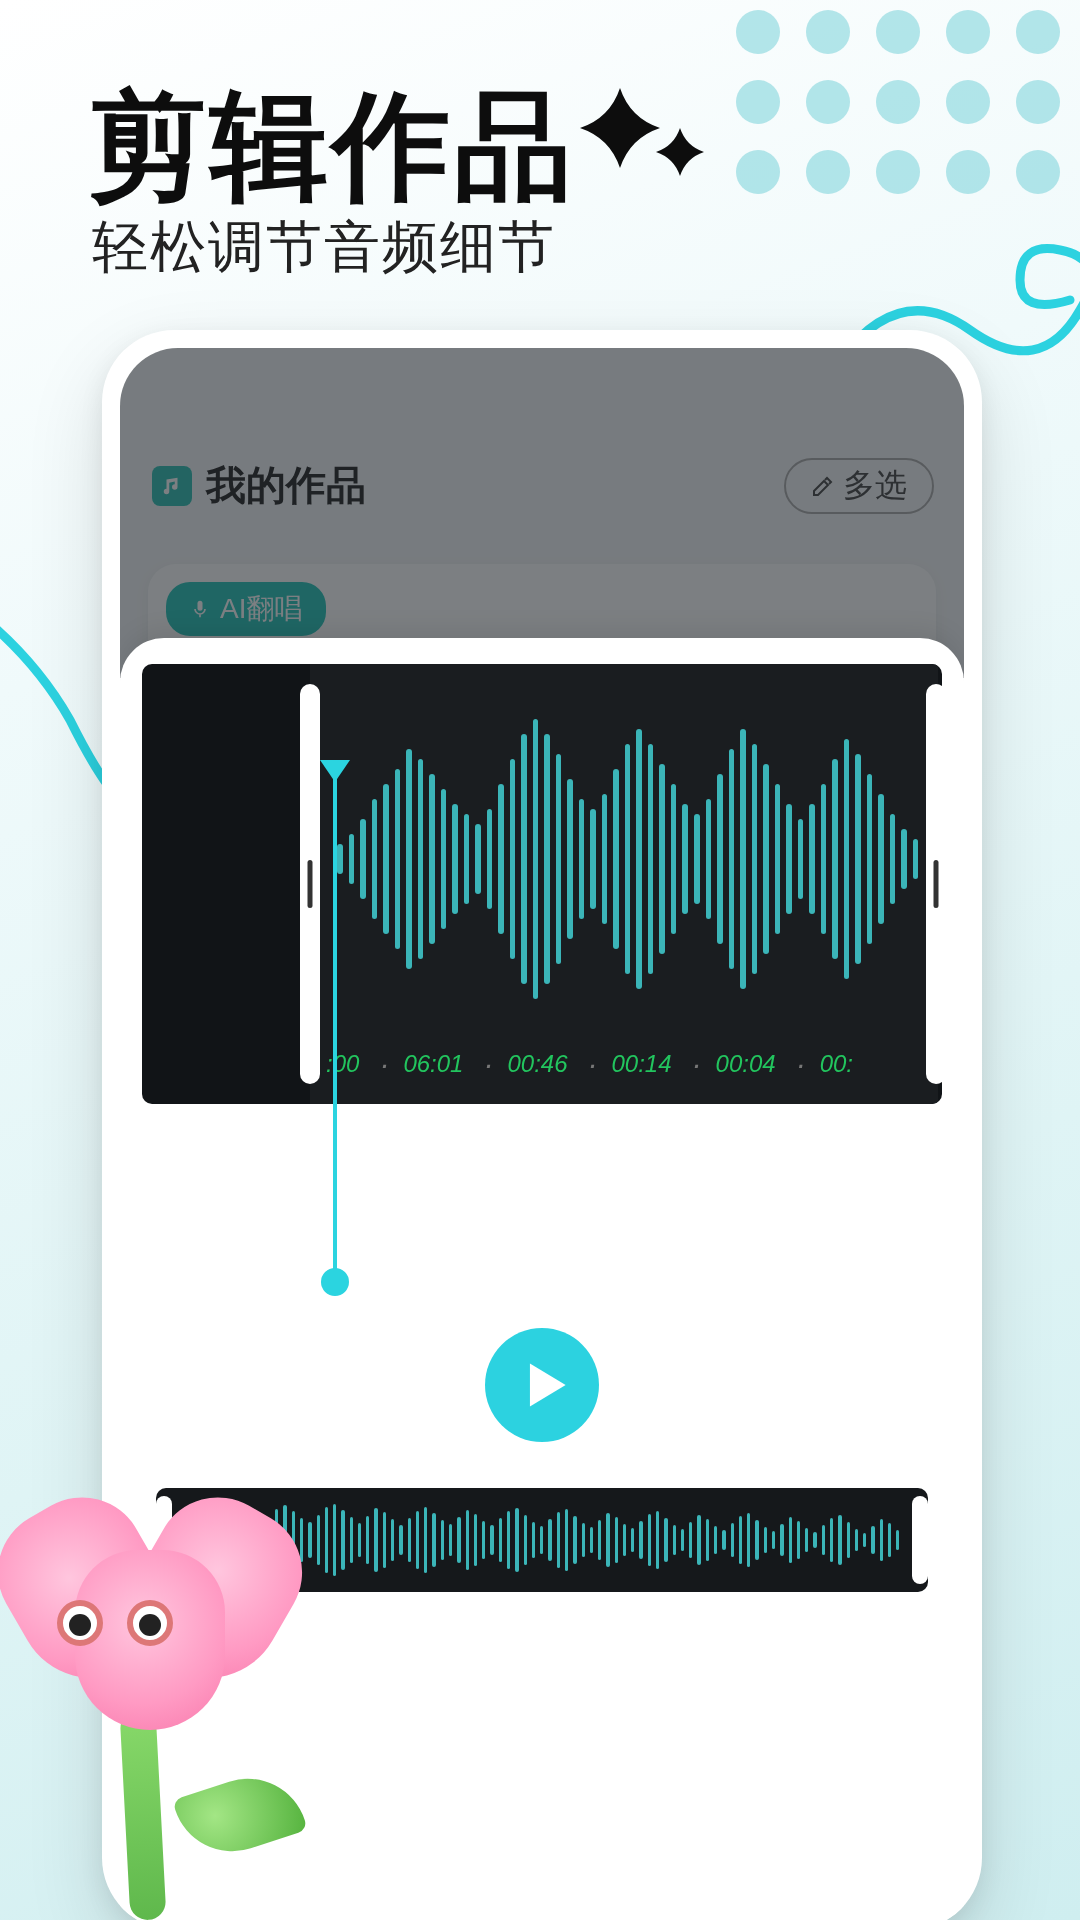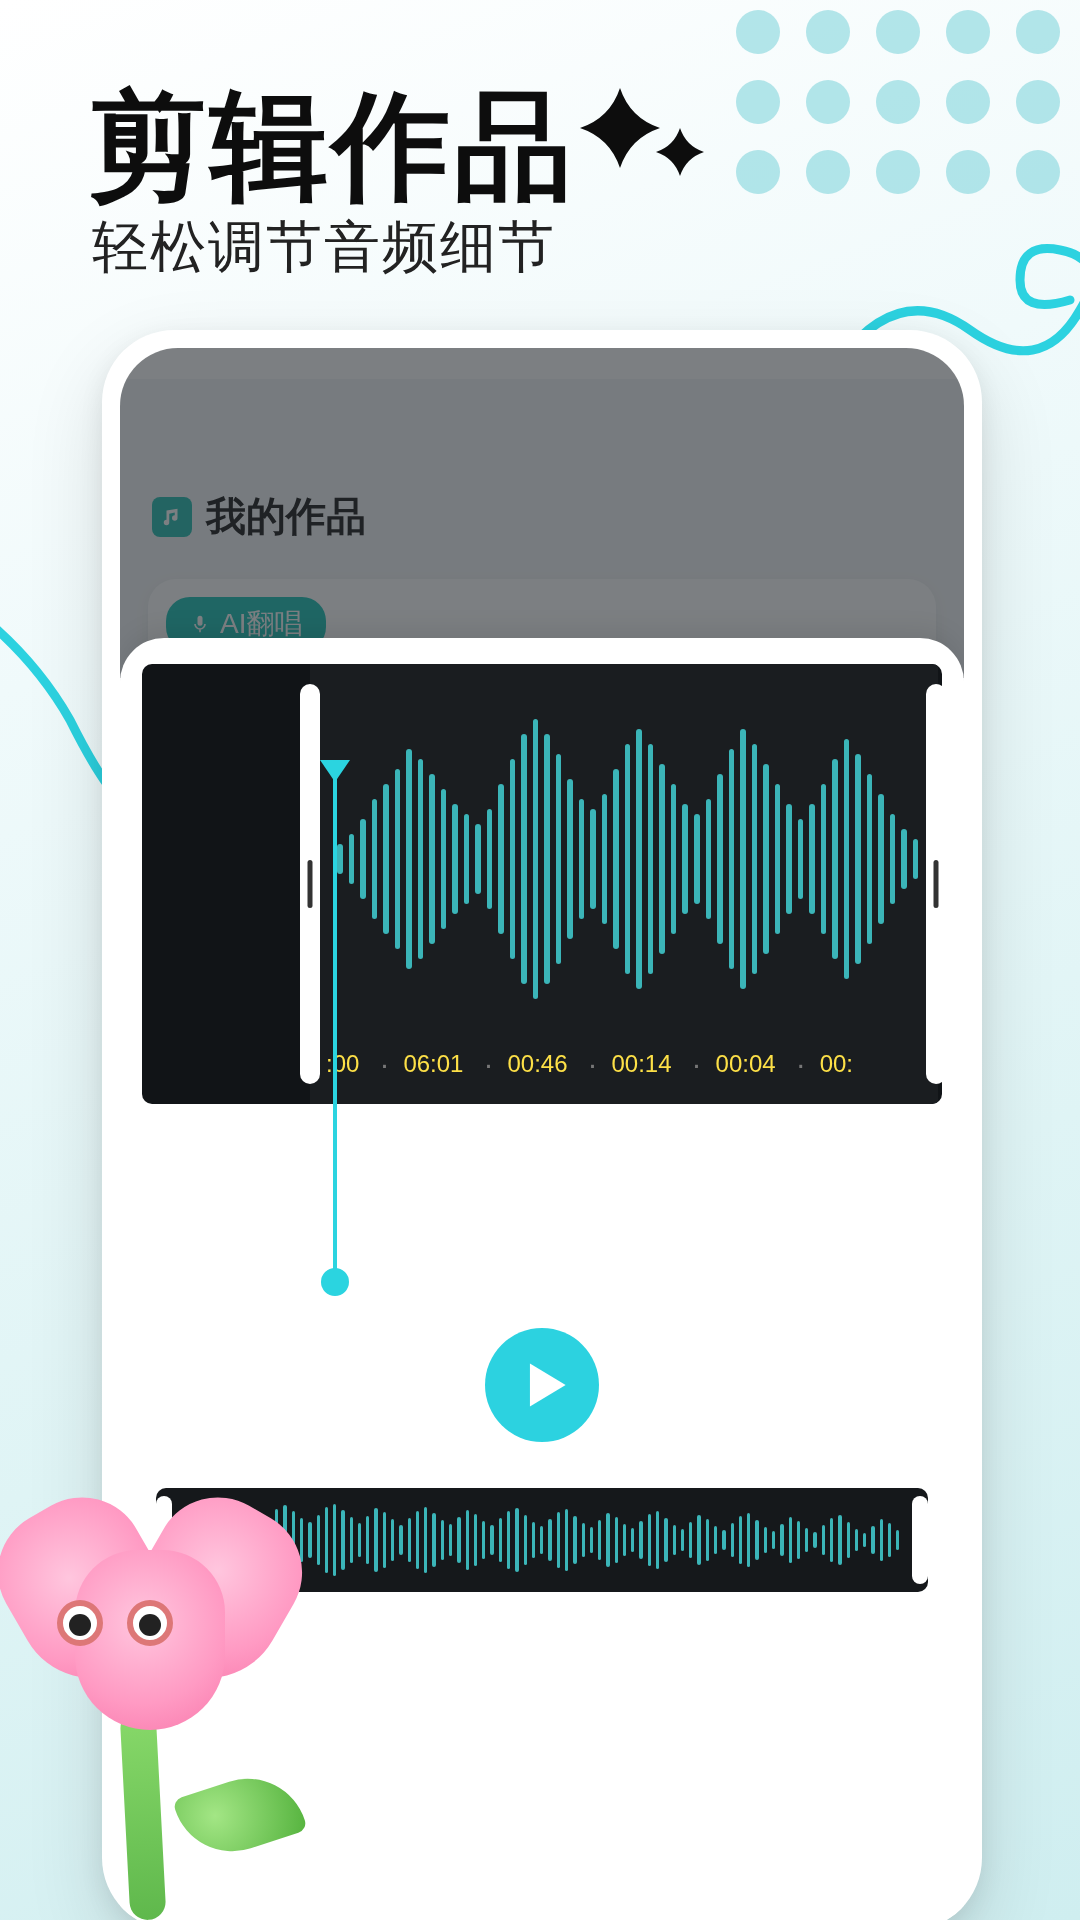--- a/index.html
+++ b/index.html
@@ -84,21 +84,20 @@
     border-radius: 58px 58px 0 0;
     overflow: hidden;
   }
 
   
   .bg-screen {
     position: absolute;
     top: 0; left: 0; right: 0;
     height: 330px;
     background: #f4f6f7;
-    margin-top: 31px;
   }
   .bg-screen .my-works {
     position: absolute;
     top: 110px;
     left: 32px;
     display: flex;
     align-items: center;
     gap: 14px;
     font-size: 40px;
     font-weight: 600;
@@ -122,21 +121,21 @@
     border-radius: 30px;
     display: flex;
     align-items: center;
     justify-content: center;
     gap: 8px;
     font-size: 32px;
     color: #444;
   }
   .bg-screen .card {
     position: absolute;
-    top: 200px;
+    top: 216px;
     left: 28px;
     right: 28px;
     height: 140px;
     background: #fff;
     border-radius: 28px;
     box-shadow: 0 4px 16px rgba(0,0,0,0.05);
     padding: 18px;
   }
   .bg-screen .ai-chip {
     display: inline-flex;
@@ -242,23 +241,24 @@
   }
 
   .timeline {
     position: absolute;
     bottom: 20px;
     left: 170px;
     right: 0;
     height: 40px;
     display: flex;
     align-items: center;
-    color: #fde047;
+    color: #22c55e;
     font-size: 24px;
     font-family: -apple-system, sans-serif;
+    font-style: italic;
   }
   .timeline .tick {
     display: flex;
     align-items: center;
     gap: 14px;
     margin-right: 20px;
   }
   .timeline .tick::before {
     content: '·';
     font-size: 30px;
@@ -458,20 +458,26 @@
   <div class="phone-inner">
 
     <div class="bg-screen">
       <div class="my-works">
         <span class="icon">
           <svg width="22" height="22" viewBox="0 0 24 24">
               <path d="M9 18a3 3 0 1 1-3-3V5l12-2v10a3 3 0 1 1-3-3V7L9 8.5" fill="#fff"></path>
             </svg>
         </span>
         <span>我的作品</span>
+      </div>
+      <div class="multi-select">
+        <svg width="24" height="24" viewBox="0 0 24 24">
+            <path d="M3 17l10-10 4 4-10 10H3v-4z M14 6l2-2 4 4-2 2" stroke="#444" stroke-width="2" fill="none"></path>
+          </svg>
+        <span>多选</span>
       </div>
       <div class="card">
         <span class="ai-chip">
           <svg width="20" height="20" viewBox="0 0 24 24">
               <rect x="9" y="2" width="6" height="12" rx="3" fill="#fff"></rect>
               <path d="M6 12a6 6 0 0 0 12 0M12 18v4" stroke="#fff" stroke-width="2" fill="none"></path>
             </svg>
           <span>AI翻唱</span>
         </span>
       </div>

